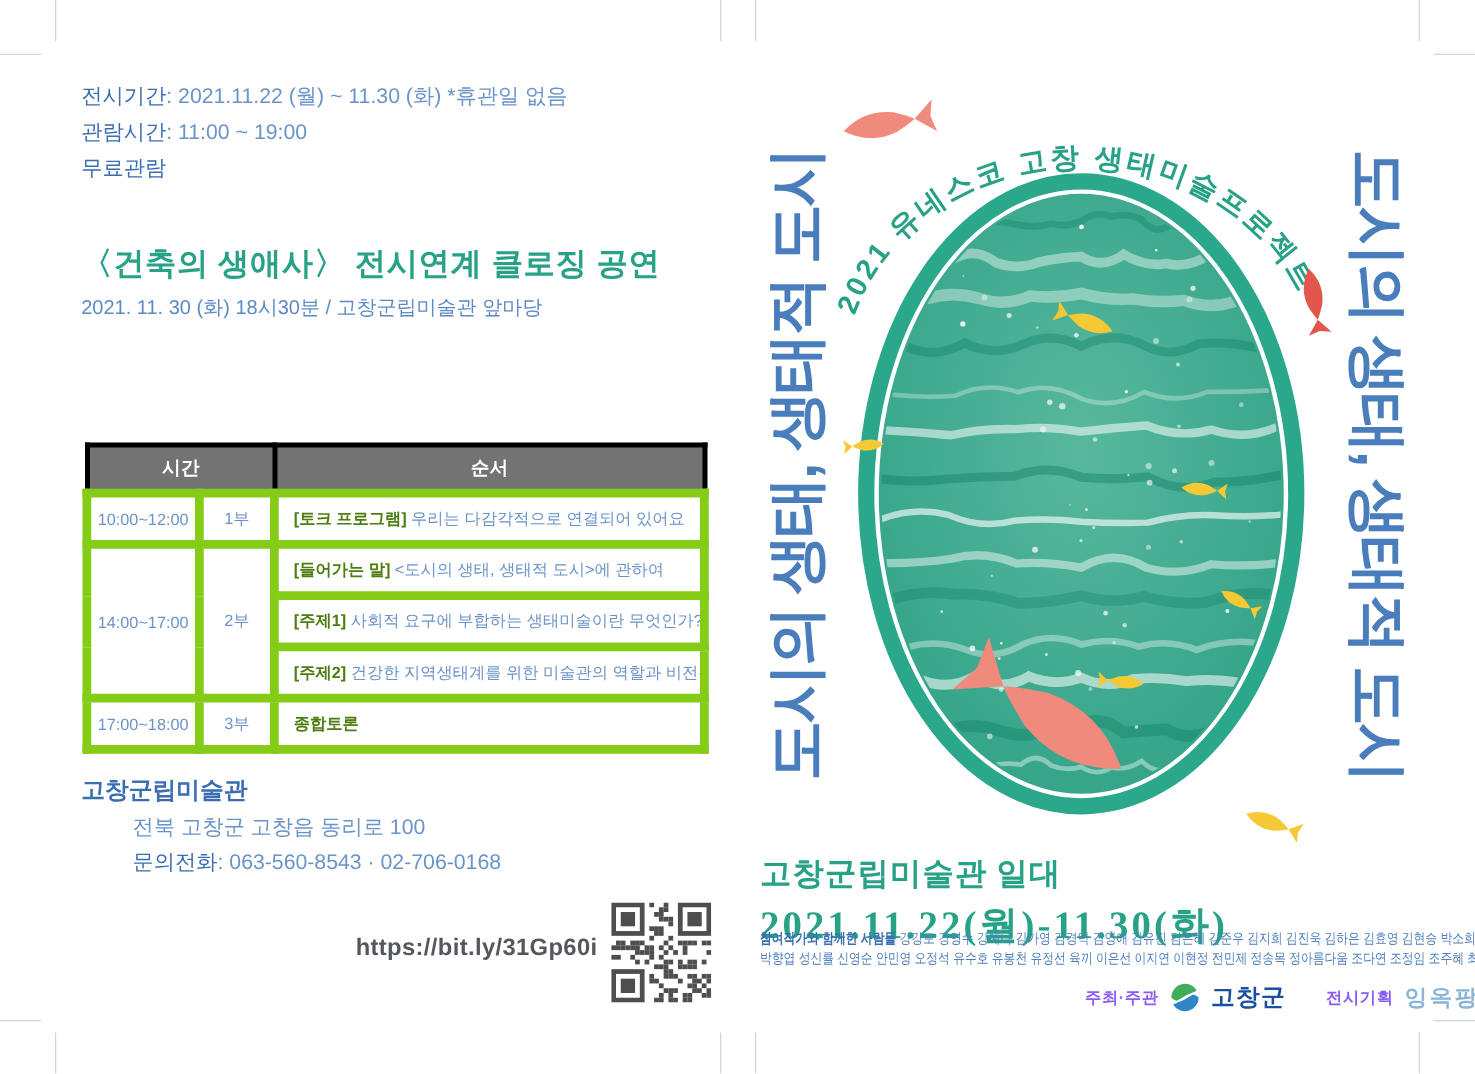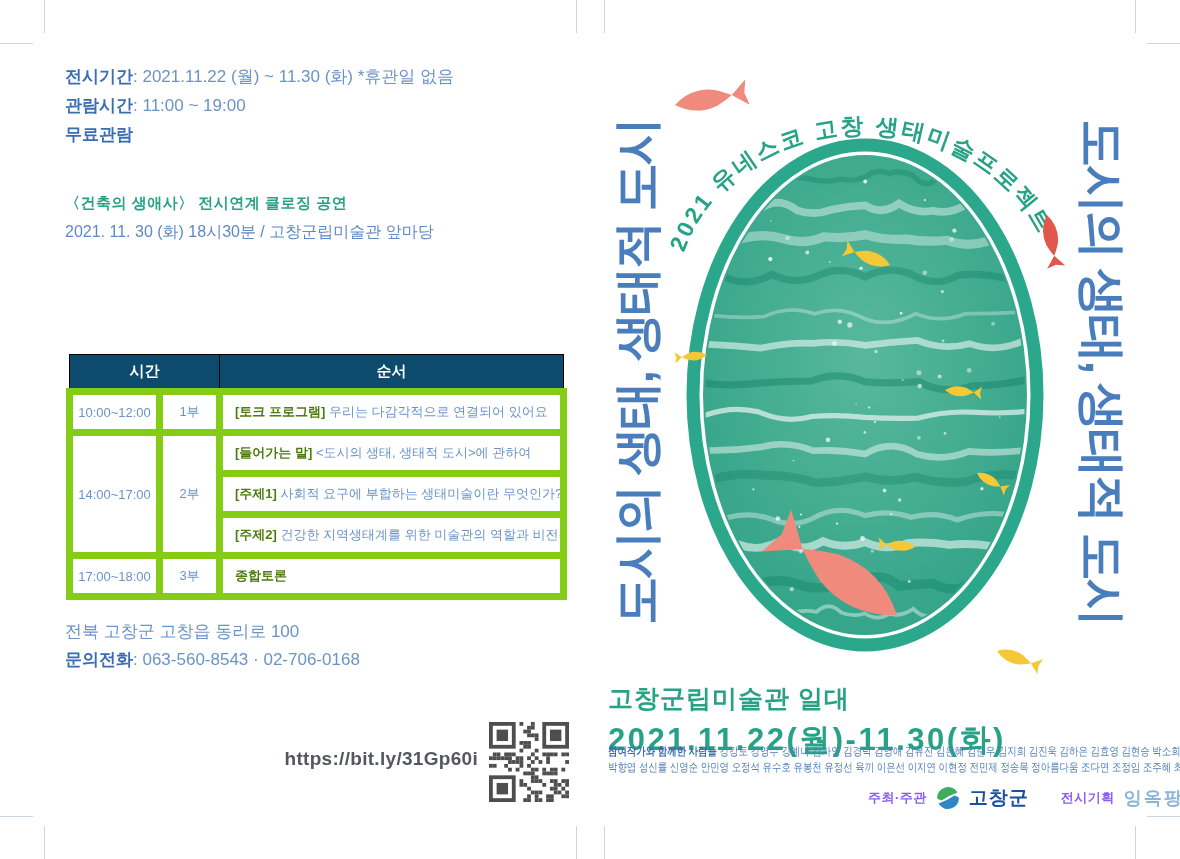--- a/index.html
+++ b/index.html
@@ -3,32 +3,32 @@
 <meta charset="utf-8">
 <style>
   html,body{margin:0;padding:0;background:#ffffff;}
   .sheet{position:relative;width:1180px;height:859px;background:#fff;overflow:hidden;
          font-family:"Liberation Sans",sans-serif;}
   .abs{position:absolute;}
   
   .crop{position:absolute;background:#ccd6df;}
   
   .info-line{font-size:17px;line-height:29px;color:#6a93c8;white-space:nowrap;}
-  .lbl{font-weight:bold;color:#3a6db2;}
-  .sec-title{font-size:15px;font-weight:bold;color:#27a287;letter-spacing:.5px;white-space:nowrap;}
+  .lbl{font-weight:normal;color:#3a6db2;}
+  .sec-title{font-size:25px;font-weight:bold;color:#27a287;letter-spacing:.5px;white-space:nowrap;}
   .sec-detail{font-size:16px;color:#5d8ac4;margin-top:9px;white-space:nowrap;}
   table.sched{border-collapse:collapse;width:501px;table-layout:fixed;}
-  table.sched th{background:#0c4a6e;color:#fff;font-size:15px;font-weight:bold;height:31px;
-                 border:1px solid #000000;}
+  table.sched th{background:#737373;color:#fff;font-size:15px;font-weight:bold;height:31px;
+                 border:4px solid #000000;}
   table.sched td{border:7px solid #84cc16;font-size:13px;color:#6a93c8;height:34px;
                  padding:0 6px 0 12px;white-space:nowrap;overflow:hidden;}
   table.sched td.c{text-align:center;padding:0;}
   table.sched .b{font-weight:bold;color:#4d7c0f;}
   .mus-name{font-size:19px;font-weight:bold;color:#3a6db2;line-height:30px;}
-  .mus-line{font-size:17px;color:#6a93c8;line-height:28px;white-space:nowrap;}
+  .mus-line{font-size:17px;color:#6a93c8;line-height:28px;white-space:nowrap;margin-left:41px;}
   .online{width:398px;text-align:right;}
   .online .url{font-size:19px;font-weight:bold;color:#54575d;letter-spacing:.3px;}
   .online .note{font-size:15.5px;color:#565d66;margin-top:7px;}
   
   .vtitle{position:absolute;width:80px;}
   .vtitle span{position:absolute;left:50%;top:50%;white-space:nowrap;
                font-size:48px;font-weight:bold;color:#4a7dbb;letter-spacing:-2px;}
   .vtitle.vl span{transform:translate(-50%,-50%) rotate(-90deg);}
   .vtitle.vr span{transform:translate(-50%,-50%) rotate(90deg);}
   .venue{font-size:25px;font-weight:bold;color:#27a287;letter-spacing:1px;white-space:nowrap;}
@@ -105,20 +105,21 @@
       </tr>
       <tr>
         <td class="c">17:00~18:00</td>
         <td class="c">3부</td>
         <td><span class="b">종합토론</span><span></span></td>
       </tr>
     </tbody>
   </table>
 
   <div class="abs" style="left:65px;top:618px;">
+    <div class="mus-name">고창군립미술관</div>
     <div class="mus-line">전북 고창군 고창읍 동리로 100</div>
     <div class="mus-line"><span class="lbl">문의전화</span><span>: 063-560-8543 · 02-706-0168</span></div>
   </div>
 
   <div class="abs online" style="left:80px;top:748px;">
     <div class="url">https://bit.ly/31Gp60i</div>
   </div>
 
   <svg class="abs" style="left:489px;top:722px;" width="80" height="80" viewBox="0 0 80 80" id="qr-svg">
       <rect x="30.476190476190474" y="0" width="3.8095238095238093" height="3.8095238095238093" fill="#4e4e4e"></rect>
@@ -337,21 +338,21 @@
     <use href="#fish-shape" fill="#e2574b" transform="translate(402,160) rotate(80) scale(1.15)"></use>
     <use href="#fish-shape" fill="#ef8a7c" transform="translate(252,560) rotate(215) scale(3.2)"></use>
     <use href="#fish-shape" fill="#f5c835" transform="translate(245,210) rotate(200) scale(1.05)"></use>
     <use href="#fish-shape" fill="#f5c835" transform="translate(300,335) rotate(5) scale(0.8)"></use>
     <use href="#fish-shape" fill="#f5c835" transform="translate(332,418) rotate(30) scale(0.75)"></use>
     <use href="#fish-shape" fill="#f5c835" transform="translate(270,492) rotate(185) scale(0.8)"></use>
     <use href="#fish-shape" fill="#f5c835" transform="translate(352,596) rotate(20) scale(1.0)"></use>
     <use href="#fish-shape" fill="#f5c835" transform="translate(62,300) rotate(175) scale(0.7)"></use>
   </svg>
 
-  <div class="abs" style="left:608px;top:682px;">
+  <div class="abs" style="left:608px;top:682px;font-family:Liberation Serif, serif;">
     <div class="venue">고창군립미술관 일대</div>
     <div class="dates">2021.11.22(월)-11.30(화)</div>
   </div>
 
   <div class="abs participants" style="left:608px;top:744px;width:540px;">
     <div class="pline"><span class="pbold">참여작가와 함께한 사람들</span> <span>강강토 강영수 강예나 김가영 김경덕 김영애 김유진 김은혜 김준우 김지희 김진욱 김하은 김효영 김현승 박소희 박정례</span></div>
     <div class="pline">박향엽 성신률 신영순 안민영 오정석 유수호 유봉천 유정선 육끼 이은선 이지연 이현정 전민제 정송목 정아름다움 조다연 조정임 조주혜 최덕호</div>
   </div>
 
   <div class="abs credits" style="left:868px;top:785px;">

